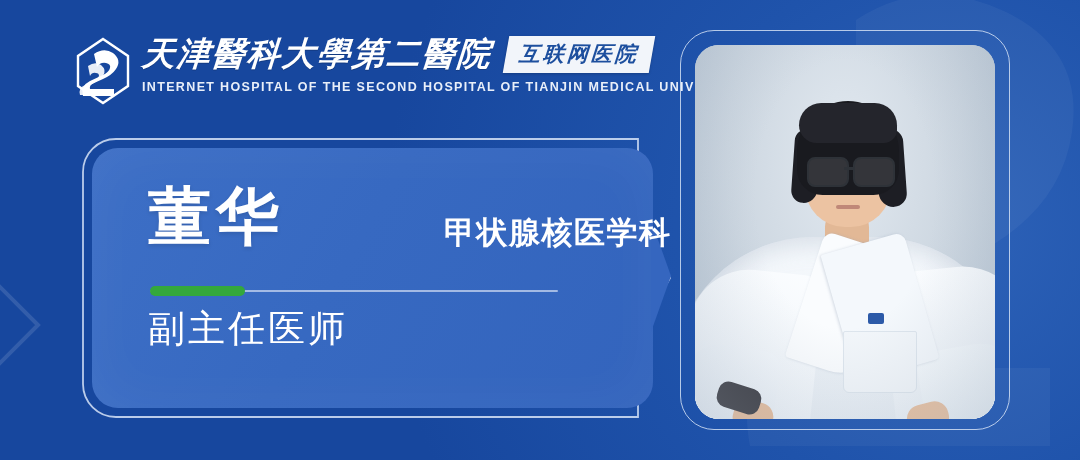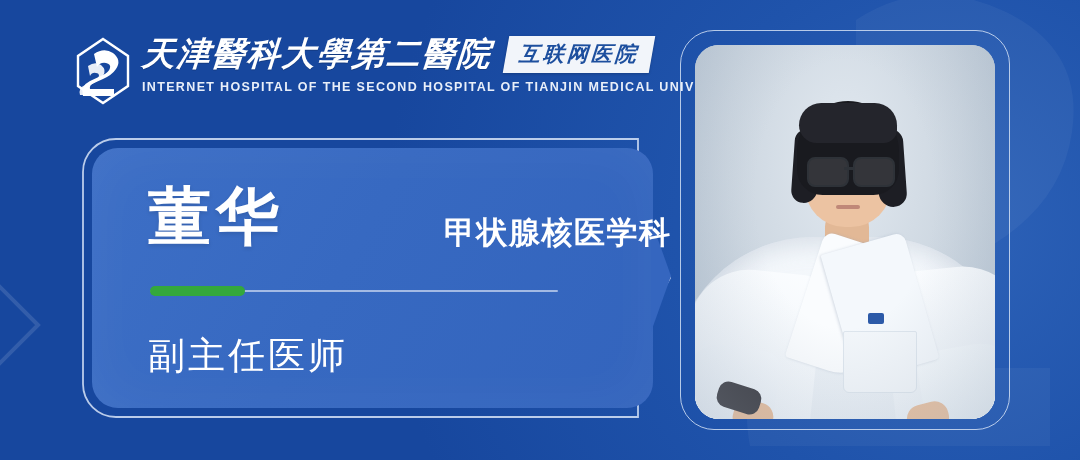--- a/index.html
+++ b/index.html
@@ -111,21 +111,21 @@
   }
   #divider-line{
     position:absolute;left:0;top:4px;width:100%;height:2px;
     background:rgba(230,238,250,.62);border-radius:1px;
   }
   #divider-progress{
     position:absolute;left:0;top:0;width:95px;height:10px;
     background:#34a83c;border-radius:5px;
   }
   #doctor-title{
-    position:absolute;left:66px;top:195px;
+    position:absolute;left:66px;top:168px;
     color:#ffffff;font-size:37px;line-height:46px;font-weight:400;
     letter-spacing:3px;white-space:nowrap;
   }
 
   
   #photo-card{position:absolute;left:680px;top:30px;width:330px;height:400px;}
   #photo-border{
     position:absolute;left:0;top:0;width:100%;height:100%;
     border:1.6px solid rgba(226,236,250,.78);
     border-radius:34px;

